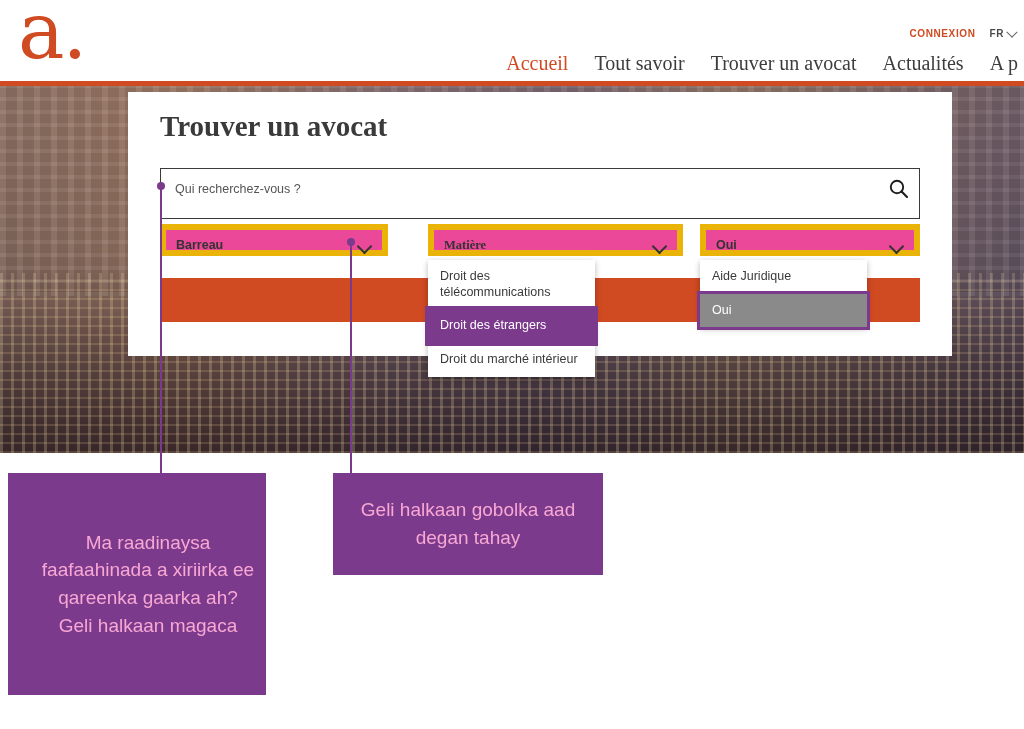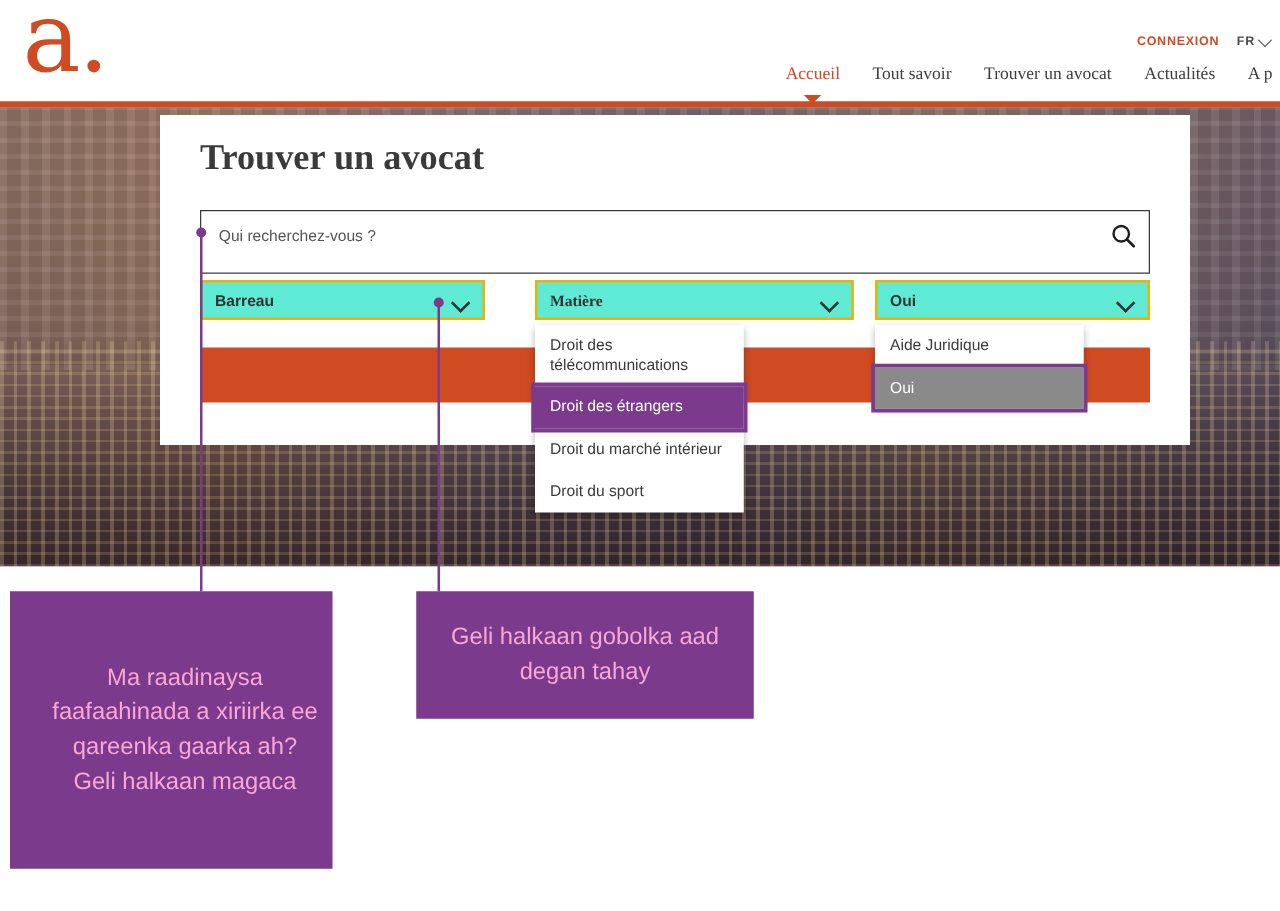--- a/index.html
+++ b/index.html
@@ -65,21 +65,21 @@
     border-bottom: 1.4px solid #666;
     transform: rotate(45deg) translate(-2px,-2px);
   }
   .main-nav {
     position: absolute;
     right: 0px;
     top: 52px;
     display: flex;
     gap: 26px;
     font-family: "Liberation Serif", serif;
-    font-size: 14px;
+    font-size: 20px;
     color: #3d3d3d;
     padding-right: 6px;
     margin-left: 48px;
   }
   .main-nav .item { position: relative; white-space: nowrap; }
   .main-nav .item.active { color: #d04a22; }
   .nav-caret {
     position: absolute;
     left: 50%;
     bottom: -15px;
@@ -169,23 +169,23 @@
     background: transparent;
     border: none;
     cursor: pointer;
     padding: 0;
   }
 
   .selects { position: absolute; left: 32px; top: 132px; width: 760px; }
   .select {
     position: absolute;
     height: 32px;
-    border: 2px solid #eab308;
+    border: 6px solid #eab308;
     box-sizing: border-box;
-    background: #5eead4;
+    background: #ec4899;
   }
   .select .label {
     position: absolute;
     left: 10px; top: 8px;
     font-size: 12.5px;
     font-weight: bold;
     color: #333;
   }
   .select .chev {
     position: absolute;
@@ -332,21 +332,20 @@
     </div>
   </div>
 
   <div class="orange-bar"></div>
 </div>
 
 <div class="dropdown" id="dd-matiere">
   <div class="opt">Droit des télécommunications</div>
   <div class="opt highlight">Droit des étrangers</div>
   <div class="opt">Droit du marché intérieur</div>
-  <div class="opt">Droit du sport</div>
 </div>
 
 <div class="dropdown" id="dd-aide">
   <div class="opt">Aide Juridique</div>
   <div class="opt highlight">Oui</div>
 </div>
 
 <div class="leader" id="leader-1">
   <span class="dot"></span>
 </div>

